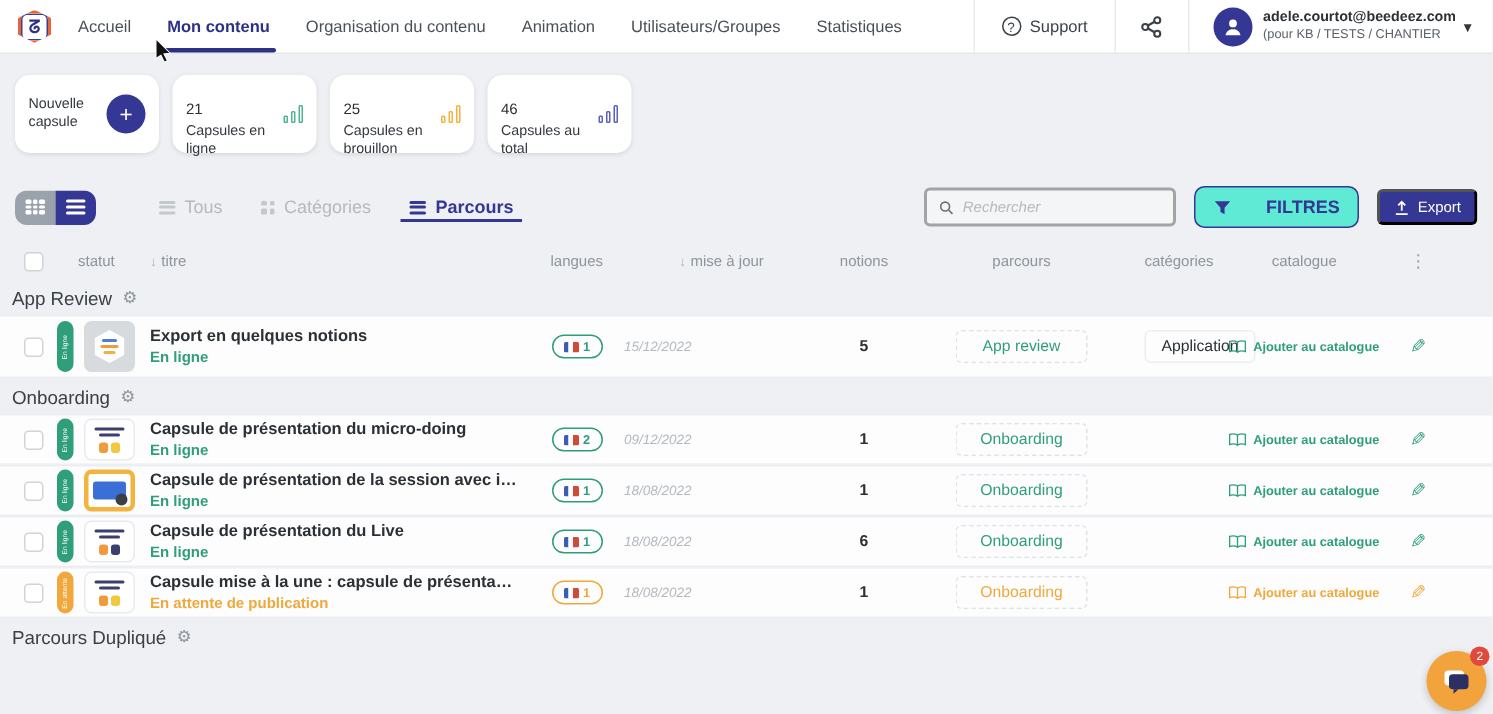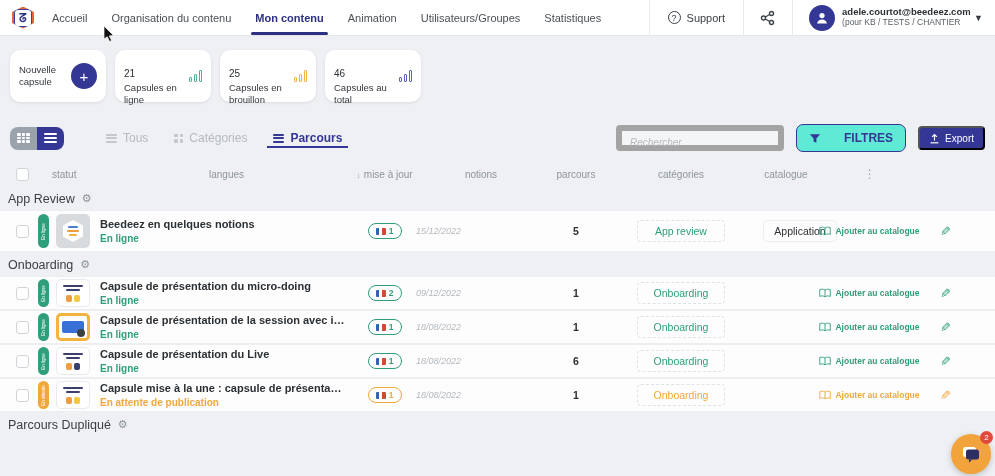--- a/index.html
+++ b/index.html
@@ -54,21 +54,21 @@
   .filter-tabs { display:flex; align-items:center; gap:26px; margin-left:42px; height:100%; }
   .ftab { display:flex; align-items:center; gap:6px; font-size:12px; color:#b4bac0; cursor:pointer; position:relative; height:100%; }
   .ftab .mini-list { display:flex; flex-direction:column; gap:1.5px; width:11px; }
   .ftab .mini-list b { height:2px; background:#c3c8cd; border-radius:1px; }
   .ftab .mini-grid { display:grid; grid-template-columns:1fr 1fr; gap:1.5px; width:9px; height:9px; }
   .ftab .mini-grid b { background:#c3c8cd; border-radius:1px; }
   .ftab.active { color:#343794; font-weight:bold; }
   .ftab.active .mini-list b { background:#343794; }
   .ftab.active::after { content:""; position:absolute; left:-6px; right:-6px; bottom:6px; height:2px; background:#343794; }
   .toolbar-right { margin-left:auto; display:flex; align-items:center; gap:12px; }
-  .search-box { width:168px; height:26px; background:#f3f5f6; border:6px solid #a3a3a3; border-radius:4px; display:flex; align-items:center; padding:0 8px; gap:6px;flex-direction:column; }
+  .search-box { width:168px; height:26px; background:#f3f5f6; border:2px solid #a3a3a3; border-radius:4px; display:flex; align-items:center; padding:0 8px; gap:6px; }
   .search-box input { border:none; outline:none; background:transparent; font-style:italic; font-size:10px; color:#6a7076; width:100%; font-family:"Liberation Sans",sans-serif; }
   .search-box input::placeholder { color:#b4bac0; }
   .filters-btn { height:28px; border:1px solid #343794; background:#5eead4; color:#343794; border-radius:7px; display:flex; align-items:center; gap:23px; padding:0 12px; font-size:12px; font-weight:bold; cursor:pointer; }
   .export-btn { height:24px; background:#343794; color:#fff; border-radius:4px; display:flex; align-items:center; gap:5px; padding:0 9px; font-size:10px; cursor:pointer; }
 
   
   .thead { display:grid; grid-template-columns:30px 62px 253px 63px 130px 60px 150px 60px 107px 45px; align-items:center; padding:0 0 0 8px; height:24px; margin-top:8px; font-size:10px; color:#8d959c; }
   .th-c { text-align:center; }
   .th-left { padding-left:14px; }
   .sort-arrow { color:#aab0b6; margin-right:3px; font-size:9px; }
@@ -125,22 +125,22 @@
 </style>
 </head>
 <body>
 
 <div class="app">
 
   <header class="navbar">
     <div class="logo">ᘔ</div>
     <nav class="nav-items">
       <span class="nav-item">Accueil</span>
+      <span class="nav-item active">Mon contenu</span>
       <span class="nav-item">Organisation du contenu</span>
-      <span class="nav-item active">Mon contenu</span>
       <span class="nav-item">Animation</span>
       <span class="nav-item">Utilisateurs/Groupes</span>
       <span class="nav-item">Statistiques</span>
     </nav>
     <div class="nav-right">
       <div class="nav-sep"></div>
       <div class="support">
         <span class="qmark">?</span>
         <span>Support</span>
       </div>
@@ -284,20 +284,21 @@
             </g>
           </svg>
         <span>Export</span>
       </button>
     </div>
   </div>
 
   <div class="thead">
     <span class="checkbox"></span>
     <span class="th-left">statut</span>
+    <span><span class="sort-arrow">↓</span><span>titre</span></span>
     <span class="th-c">langues</span>
     <span class="th-c"><span class="sort-arrow">↓</span><span>mise à jour</span></span>
     <span class="th-c">notions</span>
     <span class="th-c">parcours</span>
     <span class="th-c">catégories</span>
     <span class="th-c">catalogue</span>
     <span class="dots">⋮</span>
   </div>
 
   <div class="section">
@@ -313,21 +314,21 @@
         </span>
       <span class="thumb thumb-logo">
           <span class="hex">
             <b></b>
             <b></b>
             <b></b>
           </span>
         </span>
     </span>
     <span class="title-cell">
-      <div class="row-title">Beedeez en quelques notions</div>
+      <div class="row-title">Export en quelques notions</div>
       <div class="row-status">En ligne</div>
     </span>
     <span class="lang-cell">
       <span class="lang-badge">
           <span class="flag">
             <b></b>
             <b></b>
             <b></b>
           </span>
           <span class="lang-count">1</span>

